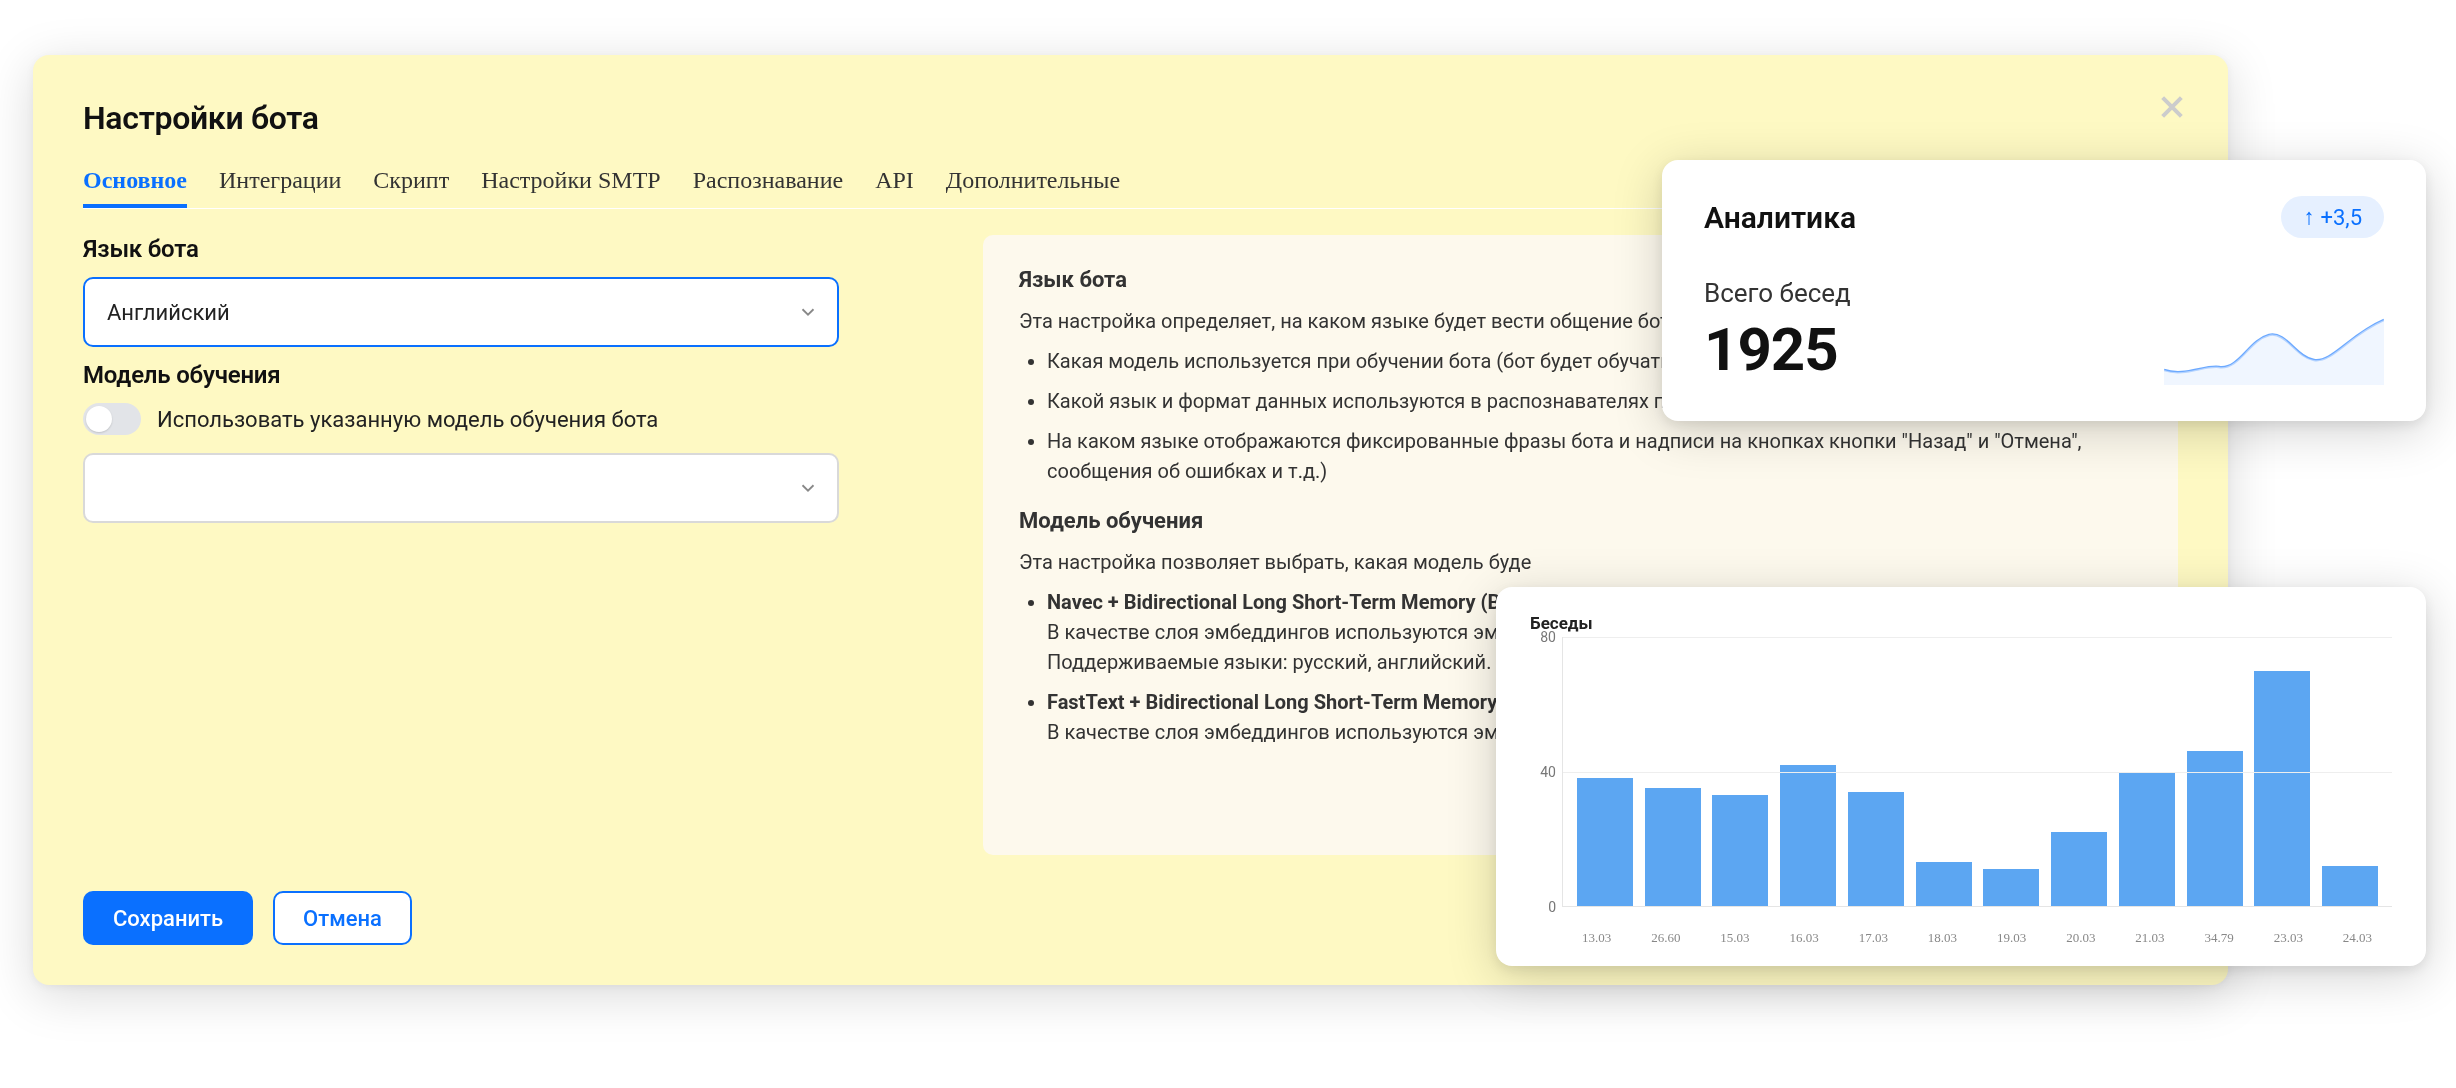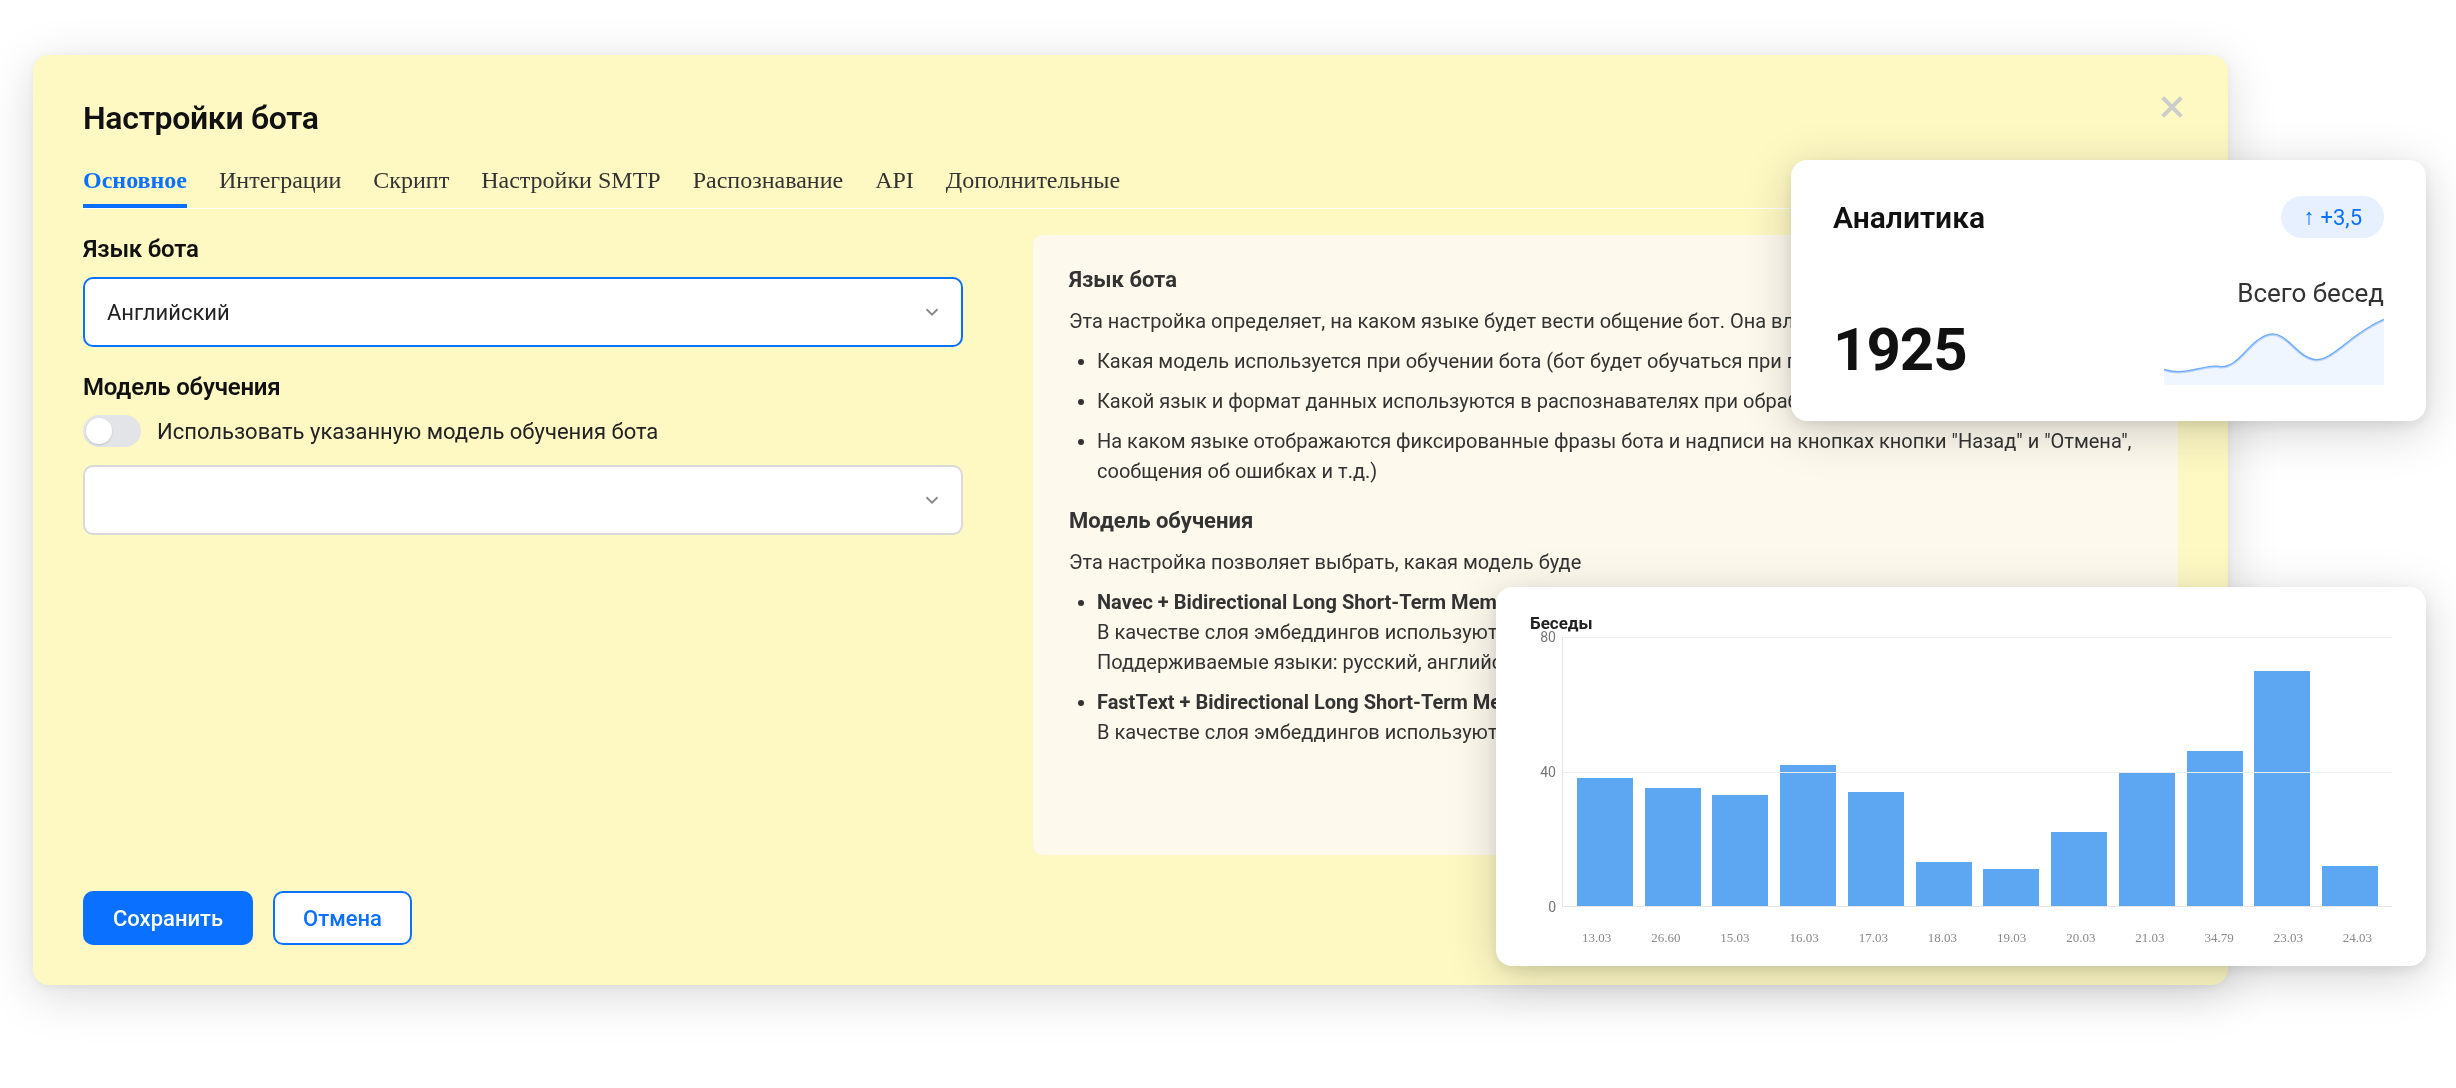--- a/index.html
+++ b/index.html
@@ -61,37 +61,36 @@
       border-bottom: 4px solid transparent;
       font-family: Liberation Serif, serif;
     }
     .tab.active {
       color: #0a70ff;
       font-weight: 600;
       border-bottom-color: #0a70ff;
     }
     .content-row {
       display: flex;
-      gap: 50px;
       align-items: flex-start;
     }
     .left-col {
       width: 900px;
     }
     .field-label {
       font-size: 24px;
       font-weight: 600;
       color: #111;
       margin-bottom: 14px;
       letter-spacing: -0.2px;
     }
     .select-wrap {
       position: relative;
-      width: 880px;
-      margin-bottom: 26px;
+      width: 756px;
+      margin-bottom: 14px;
     }
     .select-wrap.focused .select-box {
       border: 2px solid #0a70ff;
     }
     .select-box {
       width: 100%;
       height: 70px;
       border: 2px solid #d9d9d9;
       border-radius: 10px;
       padding: 0 22px;
@@ -197,26 +196,25 @@
       background: #fff;
       color: #0a70ff;
       border-color: #0a70ff;
     }
 
     
     .analytics-card {
       position: absolute;
       top: 160px;
       right: 30px;
-      width: 635px;
+      width: 764px;
       background: #fff;
       border-radius: 16px;
       box-shadow: 0 10px 50px rgba(0,0,0,0.18), 0 4px 12px rgba(0,0,0,0.08);
       padding: 36px 42px;
-      text-align: right;
     }
     .analytics-header {
       display: flex;
       justify-content: space-between;
       align-items: center;
       margin-bottom: 40px;
     }
     .analytics-title {
       font-size: 30px;
       font-weight: 600;

